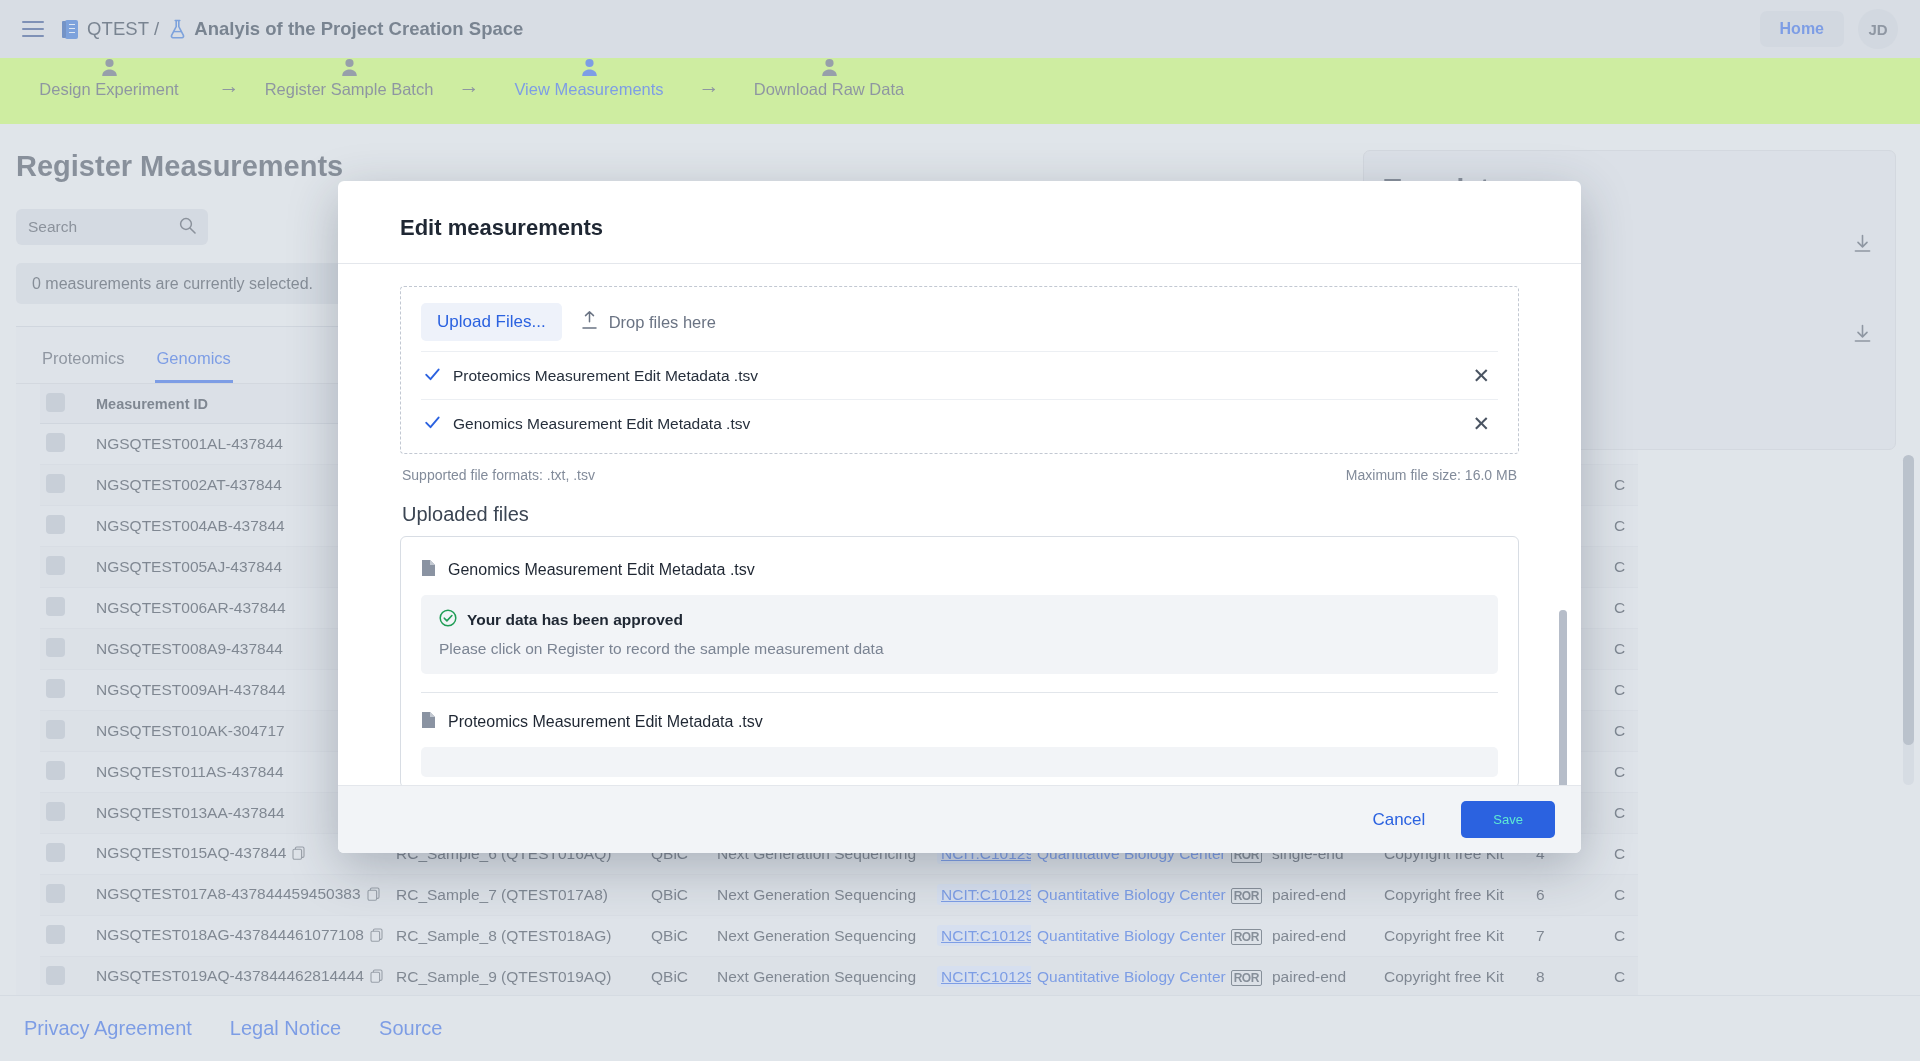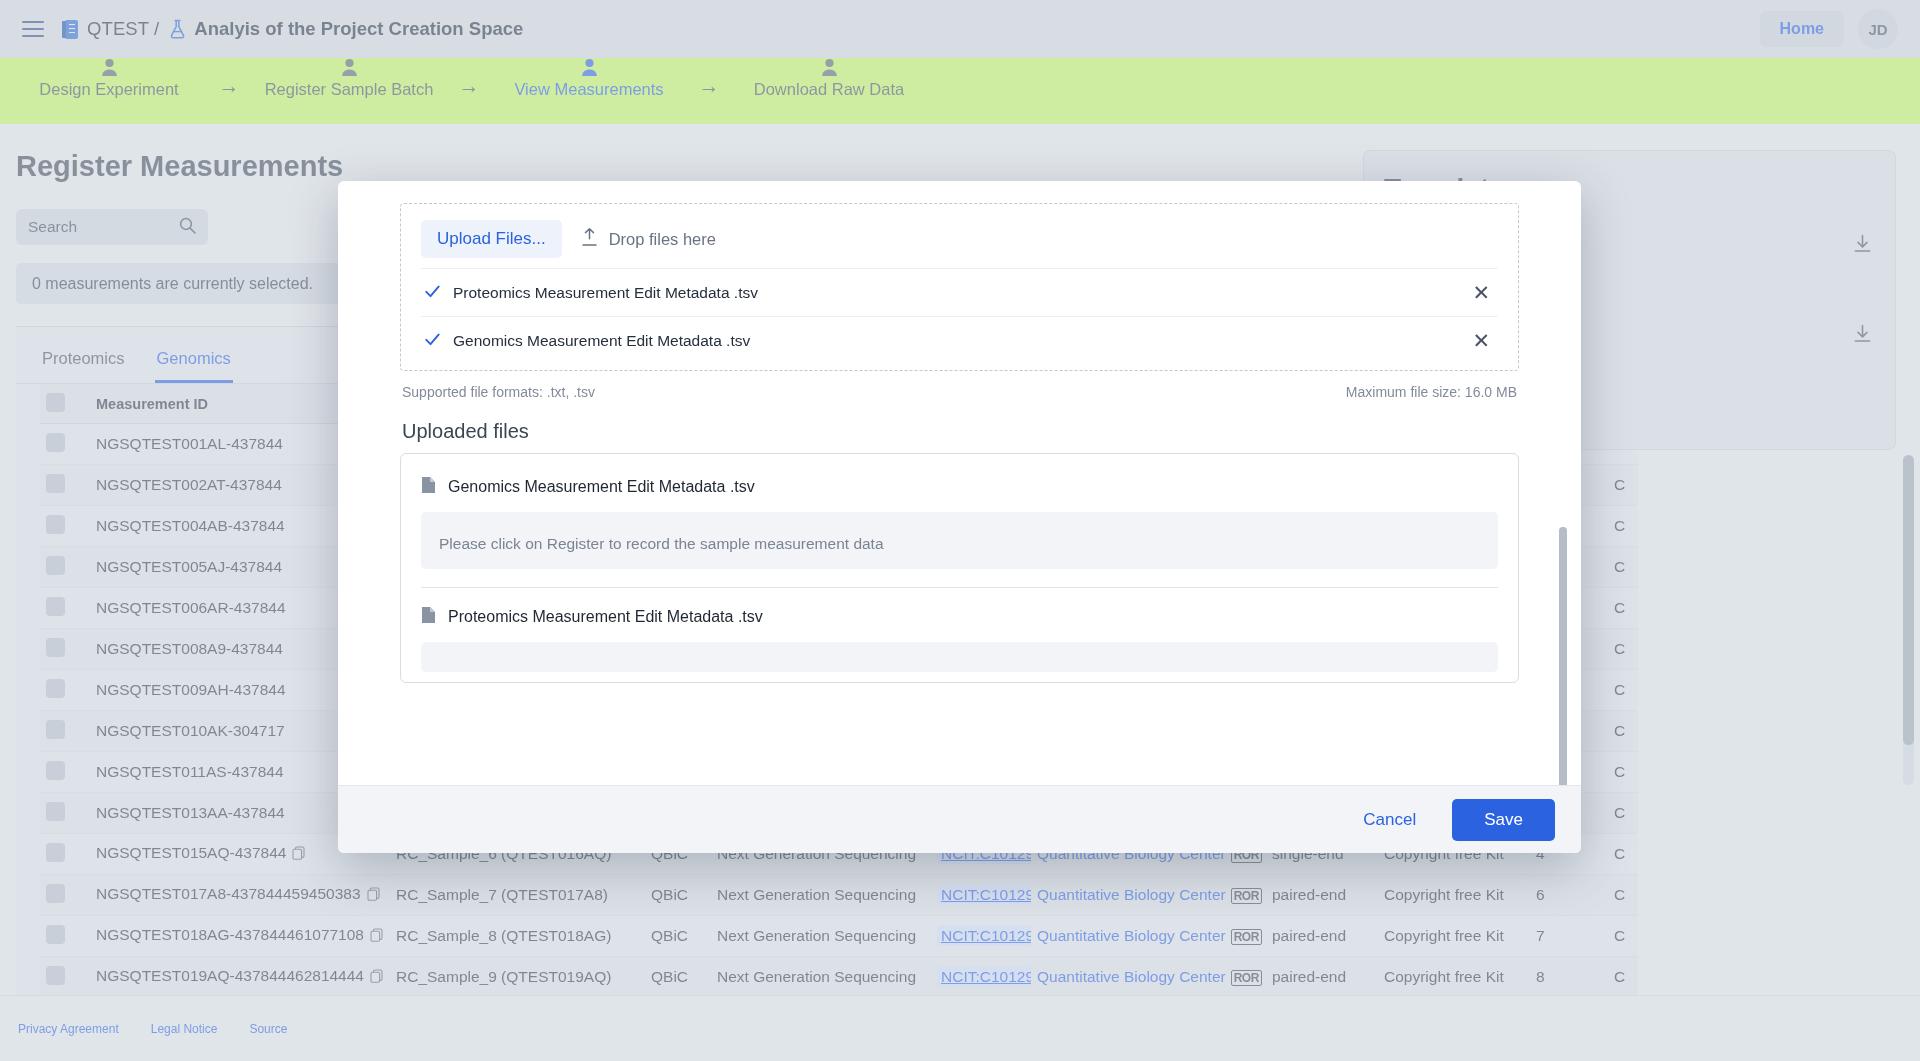--- a/index.html
+++ b/index.html
@@ -116,21 +116,21 @@
     border-radius: 6px; }
   .vscroll { position: absolute; right: 6px; top: 455px; width: 11px; height: 330px;
     background: #cdd3dc; border-radius: 6px; }
   .vscroll i { display: block; width: 11px; height: 290px; background: #9aa4b3;
     border-radius: 6px; }
 
   
   .footer { position: absolute; left: 0; bottom: 0; width: 1920px; height: 66px;
     background: #dfe3e9; border-top: 1px solid #cbd1da;
     display: flex; align-items: center; gap: 32px; padding-left: 18px; }
-  .footer a { color: #2b62e0; font-size: 12px; text-decoration: none; cursor: pointer; }
+  .footer a { color: #2b62e0; font-size: 20px; text-decoration: none; cursor: pointer; margin-left: 6px; }
 
   
   .scrim { position: absolute; inset: 0; background: rgba(226,230,236,0.45); }
   .modal {
     position: absolute; left: 338px; top: 181px; width: 1243px; height: 672px;
     background: #fff; border-radius: 6px; box-shadow: 0 14px 50px rgba(40,50,70,.28);
     display: flex; flex-direction: column; overflow: hidden;
   }
   .modal-head { padding: 34px 0 22px 62px; border-bottom: 1px solid #e4e7ec; }
   .modal-head h2 { font-size: 22px; font-weight: bold; color: #1f2733; }
@@ -160,21 +160,21 @@
   .ok-head { display: flex; align-items: center; gap: 10px;
     font-size: 15.5px; font-weight: bold; color: #1f2733; }
   .ok-l1 { font-size: 15.5px; color: #2a3340; margin-top: 13px; }
   .ok-l1 b { font-weight: bold; }
   .ok-l2 { font-size: 15.5px; color: #7b8493; margin-top: 9px; }
   .up-sep { border-top: 1px solid #e2e6eb; margin: 18px 0 0; }
   .modal-foot { background: #f2f4f7; border-top: 1px solid #e4e7ec; height: 68px;
     display: flex; align-items: center; justify-content: flex-end;
     gap: 22px; padding-right: 26px; }
   .cancel-btn { color: #2b62e0; font-size: 17px; padding: 9px 14px; cursor: pointer; }
-  .save-btn { background: #2b62e0; color: #ffffff; font-size: 17px; font-weight: 500;
+  .save-btn { background: #2b62e0; color: #5eead4; font-size: 13px; font-weight: 500;
     padding: 11px 32px; border-radius: 5px; cursor: pointer; }
 </style>
 </head>
 <body>
 
 <div id="app">
 
   <div id="page-layer">
 
     <div class="topbar">
@@ -530,20 +530,23 @@
     <div class="footer">
       <a>Privacy Agreement</a>
       <a>Legal Notice</a>
       <a>Source</a>
     </div>
   </div>
 
   <div class="scrim"></div>
 
   <div class="modal">
+    <div class="modal-head">
+      <h2>Edit measurements</h2>
+    </div>
 
     <div class="modal-body">
       <div class="dropzone">
         <div class="dz-top">
           <div class="upload-btn">Upload Files...</div>
           <div class="dz-hint">
             <span>
               <svg width="19" height="20" viewBox="0 0 19 20">
                   <path d="M9.5 1.8v10M5.5 5.6l4-3.8 4 3.8M3 18h13" fill="none" stroke="#6a7383" stroke-width="1.5" stroke-linecap="round" stroke-linejoin="round"></path>
                 </svg>
@@ -583,20 +586,29 @@
         <div class="up-file">
           <span>
             <svg width="15" height="18" viewBox="0 0 15 18">
                 <path d="M1 1h8l5 5v11H1z" fill="#8a93a2"></path>
                 <path d="M9 1v5h5" fill="#c3c9d2"></path>
               </svg>
           </span>
           <span>Genomics Measurement Edit Metadata .tsv</span>
         </div>
         <div class="ok-box">
+          <div class="ok-head">
+            <span>
+              <svg width="18" height="18" viewBox="0 0 18 18">
+                  <circle cx="9" cy="9" r="7.8" fill="none" stroke="#1f9d55" stroke-width="1.5"></circle>
+                  <path d="M5.3 9.2l2.6 2.7 5-5.4" fill="none" stroke="#1f9d55" stroke-width="1.6" stroke-linecap="round" stroke-linejoin="round"></path>
+                </svg>
+            </span>
+            <span>Your data has been approved</span>
+          </div>
           <div class="ok-l2">Please click on Register to record the sample measurement data</div>
         </div>
 
         <div class="up-sep"></div>
 
         <div class="up-file" style="padding-top:18px">
           <span>
             <svg width="15" height="18" viewBox="0 0 15 18">
                 <path d="M1 1h8l5 5v11H1z" fill="#8a93a2"></path>
                 <path d="M9 1v5h5" fill="#c3c9d2"></path>

